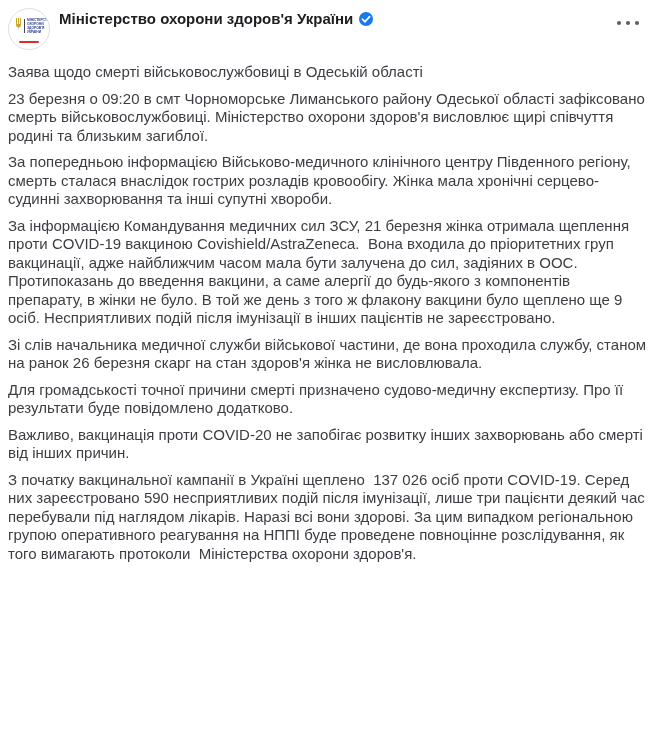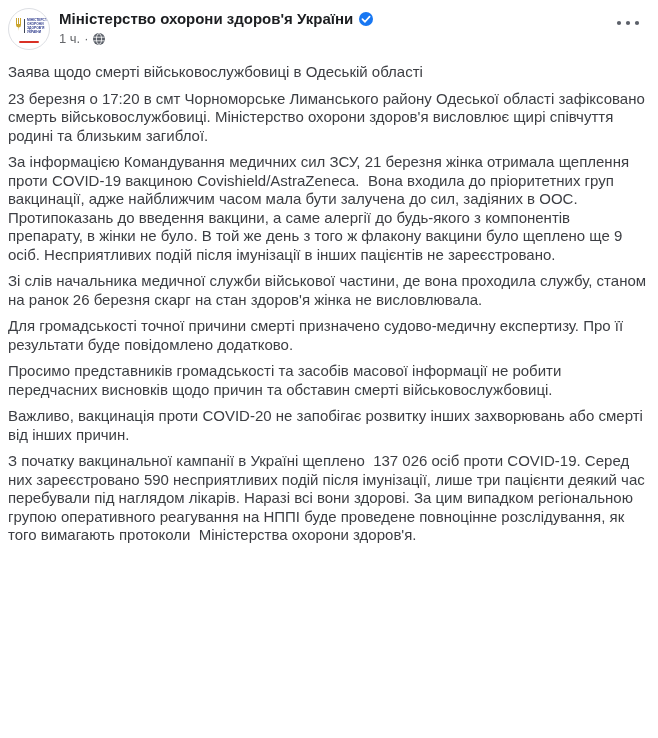--- a/index.html
+++ b/index.html
@@ -144,52 +144,38 @@
     <div class="header-text">
       <div class="name-row">
         <span class="page-name">Міністерство охорони здоров'я України</span>
         <span style="display:inline-flex">
           <svg width="14" height="14" viewBox="0 0 14 14">
             <circle cx="7" cy="7" r="7" fill="#1877f2"></circle>
             <path d="M3.4 7.2 L6 9.8 L10.6 4.6" fill="none" stroke="#ffffff" stroke-width="1.7" stroke-linecap="round" stroke-linejoin="round"></path>
           </svg>
         </span>
       </div>
-      <div class="meta-row">
-        <span>1 ч.</span>
-        <span>·</span>
-        <span style="display:inline-flex">
-          <svg width="12" height="12" viewBox="0 0 12 12">
-            <circle cx="6" cy="6" r="6" fill="#5b6069"></circle>
-            <g stroke="#ffffff" stroke-width="0.8" fill="none">
-              <ellipse cx="6" cy="6" rx="2.6" ry="5.4"></ellipse>
-              <line x1="0.4" y1="4.2" x2="11.6" y2="4.2"></line>
-              <line x1="0.4" y1="7.8" x2="11.6" y2="7.8"></line>
-            </g>
-          </svg>
-        </span>
-      </div>
     </div>
 
     <div class="more-btn">
       <span style="display:inline-flex">
         <svg width="24" height="6" viewBox="0 0 24 6">
           <circle cx="3" cy="3" r="2.1" fill="#5b6069"></circle>
           <circle cx="12" cy="3" r="2.1" fill="#5b6069"></circle>
           <circle cx="21" cy="3" r="2.1" fill="#5b6069"></circle>
         </svg>
       </span>
     </div>
 
   </div>
 
   <div class="body-text">
     <div class="para">Заява щодо смерті військовослужбовиці в Одеській області</div>
-    <div class="para">23 березня о 17:20 в смт Чорноморське Лиманського району Одеської області зафіксовано смерть військовослужбовиці. Міністерство охорони здоров'я висловлює щирі співчуття родині та близьким загиблої.</div>
+    <div class="para">23 березня о 09:20 в смт Чорноморське Лиманського району Одеської області зафіксовано смерть військовослужбовиці. Міністерство охорони здоров'я висловлює щирі співчуття родині та близьким загиблої.</div>
+    <div class="para">За попередньою інформацією Військово-медичного клінічного центру Південного регіону, смерть сталася внаслідок гострих розладів кровообігу. Жінка мала хронічні серцево-судинні захворювання та інші супутні хвороби.</div>
     <div class="para">За інформацією Командування медичних сил ЗСУ, 21 березня жінка отримала щеплення проти COVID-19 вакциною Covishield/AstraZeneca.  Вона входила до пріоритетних груп вакцинації, адже найближчим часом мала бути залучена до сил, задіяних в ООС. Протипоказань до введення вакцини, а саме алергії до будь-якого з компонентів препарату, в жінки не було. В той же день з того ж флакону вакцини було щеплено ще 9 осіб. Несприятливих подій після імунізації в інших пацієнтів не зареєстровано.</div>
     <div class="para">Зі слів начальника медичної служби військової частини, де вона проходила службу, станом на ранок 26 березня скарг на стан здоров'я жінка не висловлювала.</div>
     <div class="para">Для громадськості точної причини смерті призначено судово-медичну експертизу. Про її результати буде повідомлено додатково.</div>
-    <div class="para">Просимо представників громадськості та засобів масової інформації не робити передчасних висновків щодо причин та обставин смерті військовослужбовиці.</div>
     <div class="para">Важливо, вакцинація проти COVID-20 не запобігає розвитку інших захворювань або смерті від інших причин.</div>
     <div class="para">З початку вакцинальної кампанії в Україні щеплено  137 026 осіб проти COVID-19. Серед них зареєстровано 590 несприятливих подій після імунізації, лише три пацієнти деякий час перебували під наглядом лікарів. Наразі всі вони здорові. За цим випадком регіональною групою оперативного реагування на НППІ буде проведене повноцінне розслідування, як того вимагають протоколи  Міністерства охорони здоров'я.</div>
   </div>
 
 </div>
 
 </body></html>

